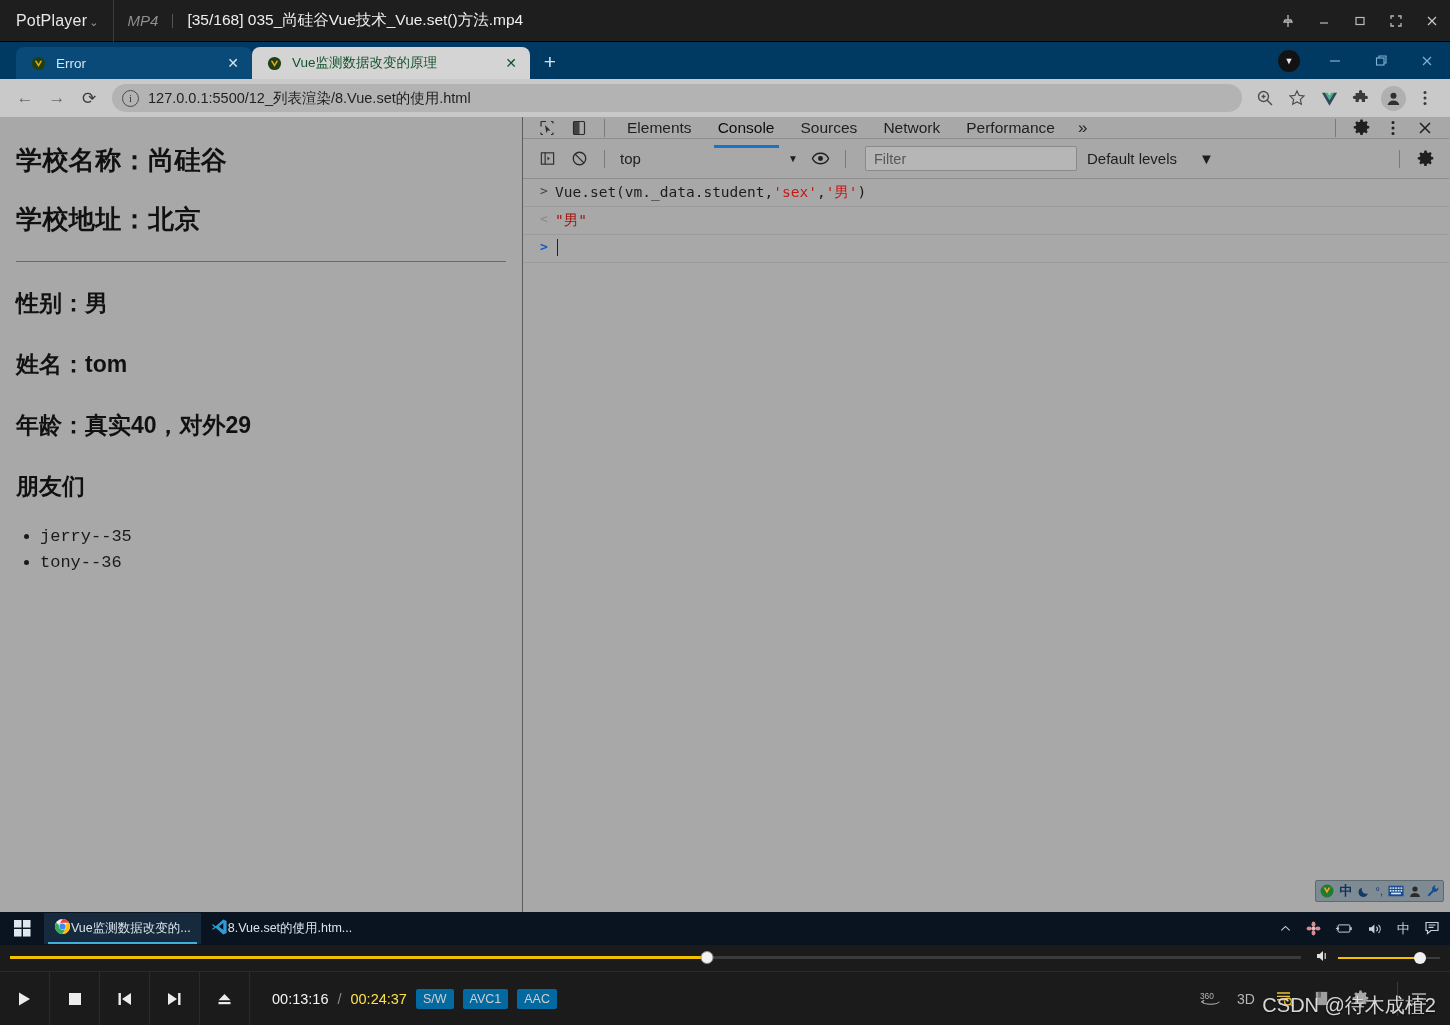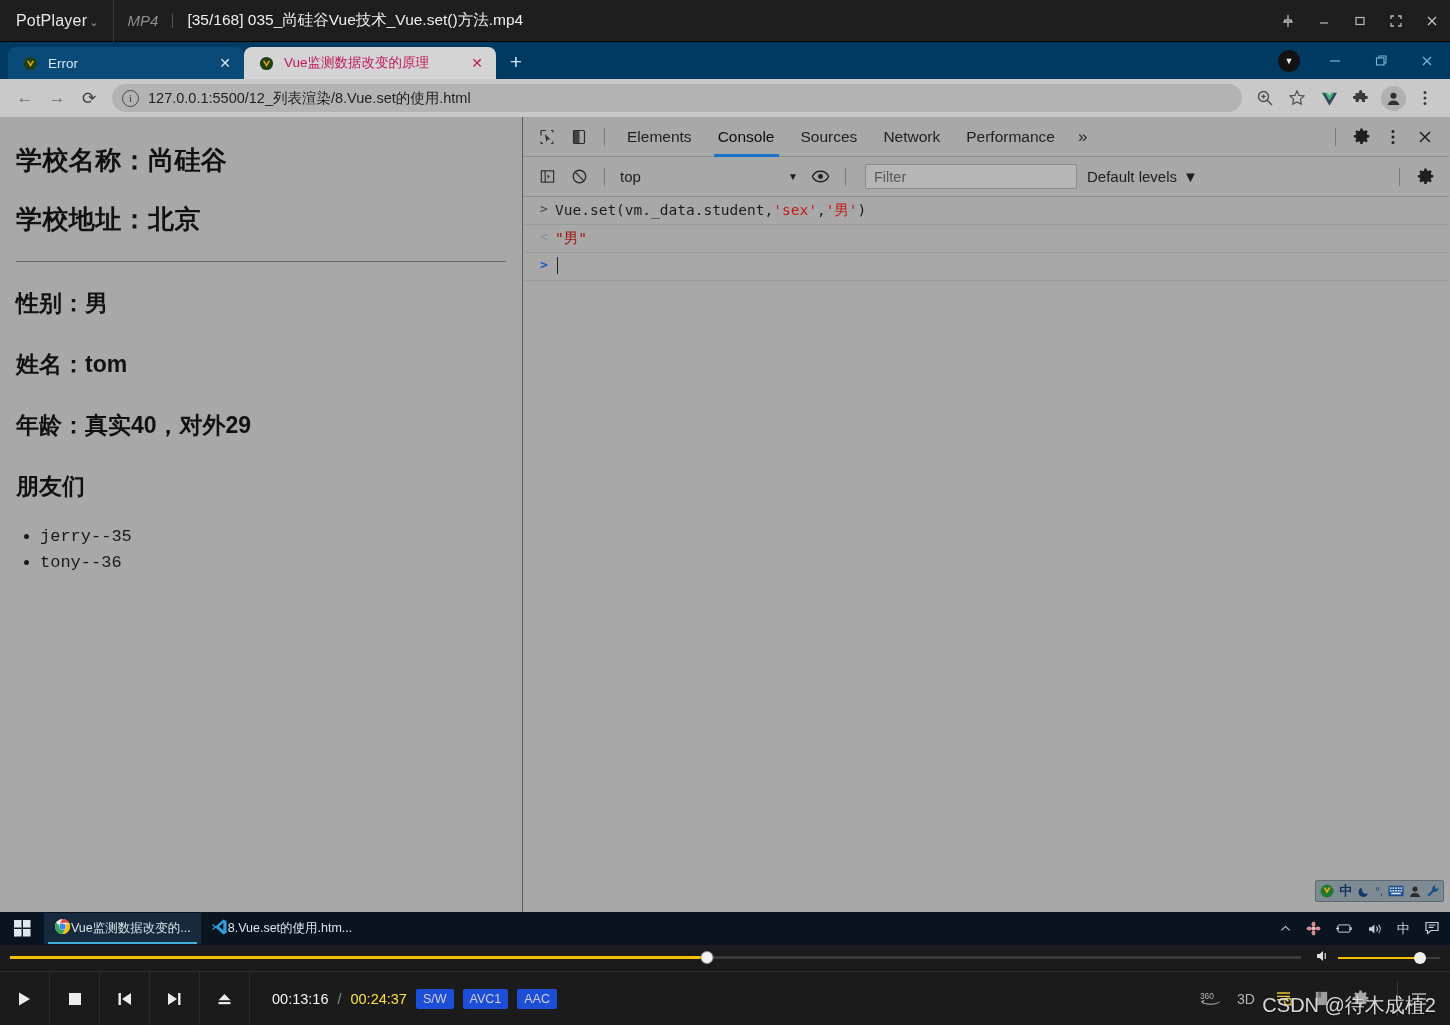--- a/index.html
+++ b/index.html
@@ -33,28 +33,28 @@
   }
   .pp-wbtn svg { display: block; }
 
   
   .chrome {
     position: absolute; left: 0; top: 42px; width: 1450px; height: 870px;
     background: #003a63;
   }
   .chr-tabstrip {
     position: relative; height: 37px; background: #003a63;
-    display: flex; align-items: flex-end; padding-left: 8px;
+    display: flex; align-items: flex-end; padding-left: 16px;
   }
   .chr-tab {
     position: relative; height: 32px; display: flex; align-items: center;
     border-radius: 8px 8px 0 0; padding: 0 10px 0 14px; min-width: 0;
   }
   .chr-tab.inactive { width: 236px; background: #0a4a78; color: #d5e6f2; }
-  .chr-tab.active { width: 252px; background: #d4d4d4; color: #be185d; }
+  .chr-tab.active { width: 278px; background: #d4d4d4; color: #14532d; }
   .chr-favicon {
     width: 17px; height: 17px; flex: none; margin-right: 9px;
     display: flex; align-items: center; justify-content: center;
   }
   .chr-tabtitle {
     font-size: 13.5px; white-space: nowrap; overflow: hidden;
     text-overflow: ellipsis; flex: 1;
   }
   .chr-tabclose {
     width: 18px; height: 18px; flex: none; display: flex;
@@ -135,21 +135,21 @@
     font-size: 17px; color: #1a1a1a; line-height: 26px;
     list-style: disc;
   }
 
   
   .devtools {
     width: 926px; height: 795px; background: #a8a8a8;
     display: flex; flex-direction: column; position: relative;
   }
   .dt-toolbar {
-    height: 40px; display: flex; align-items: center; padding: 0 8px;
+    height: 22px; display: flex; align-items: center; padding: 0 8px;
     border-bottom: 1px solid #8d8d8d; flex: none;
   }
   .dt-iconbtn {
     width: 32px; height: 30px; display: flex; align-items: center;
     justify-content: center; color: #2c2c2c; flex: none;
   }
   .dt-divider { width: 1px; height: 18px; background: #7b7b7b; margin: 0 9px; flex: none; }
   .dt-tab {
     padding: 0 13px; height: 40px; display: flex; align-items: center;
     font-size: 15.5px; color: #1f1f1f; position: relative; white-space: nowrap;
@@ -169,21 +169,21 @@
   .dt-ctxsel {
     display: flex; align-items: center; width: 190px; height: 24px;
     padding: 0 6px; font-size: 15px; color: #1d1d1d; 
   }
   .dt-ctxsel .caret { margin-left: auto; font-size: 10px; }
   .dt-filter {
     width: 212px; height: 25px; background: #b6b6b6; border: 1px solid #8a8a8a;
     border-radius: 2px; display: flex; align-items: center; padding: 0 8px;
     font-size: 14.5px; color: #585858; margin: 0 10px;
   }
-  .dt-levels { font-size: 15px; color: #1d1d1d; display: flex; align-items: center; gap: 6px; }
+  .dt-levels { font-size: 15px; color: #1d1d1d; display: flex; align-items: center; gap: 22px; }
 
   .dt-console { flex: 1; position: relative; overflow: hidden; }
   .dt-row {
     display: flex; align-items: flex-start; padding: 4px 8px 4px 10px;
     font-family: "DejaVu Sans Mono", monospace; font-size: 14.5px;
     border-bottom: 1px solid #9b9b9b; min-height: 28px;
   }
   .dt-arrow { width: 22px; flex: none; text-align: center; font-size: 13px; }
   .dt-arrow.in { color: #454545; }
   .dt-arrow.out { color: #8a8a8a; }
@@ -267,21 +267,21 @@
     border-right: 1px solid #2b2b2b; flex: none;
   }
   .pp-time {
     display: flex; align-items: center; gap: 9px; padding-left: 22px;
     font-size: 14.5px;
   }
   .pp-cur { color: #f4f4f4; }
   .pp-slash { color: #8b8b8b; }
   .pp-total { color: #fde047; }
   .pp-badge {
-    background: #1d4ed8; color: #cfcfcf; font-size: 12.5px;
+    background: #0369a1; color: #cfcfcf; font-size: 12.5px;
     padding: 3px 7px; border-radius: 2px;
   }
   .pp-right { margin-left: auto; display: flex; align-items: center; gap: 4px; padding-right: 6px; }
   .pp-ricon {
     width: 34px; height: 54px; display: flex; align-items: center;
     justify-content: flex-start; color: #b4b4b4;
   }
   .pp-rsep { width: 1px; height: 34px; background: #3a3a3a; margin: 0 8px; }
   .watermark {
     position: absolute; right: 14px; bottom: 6px;

